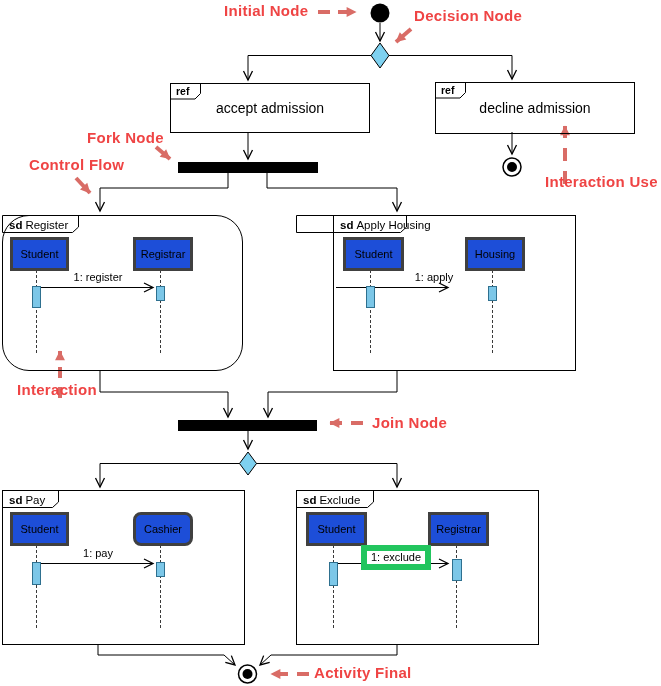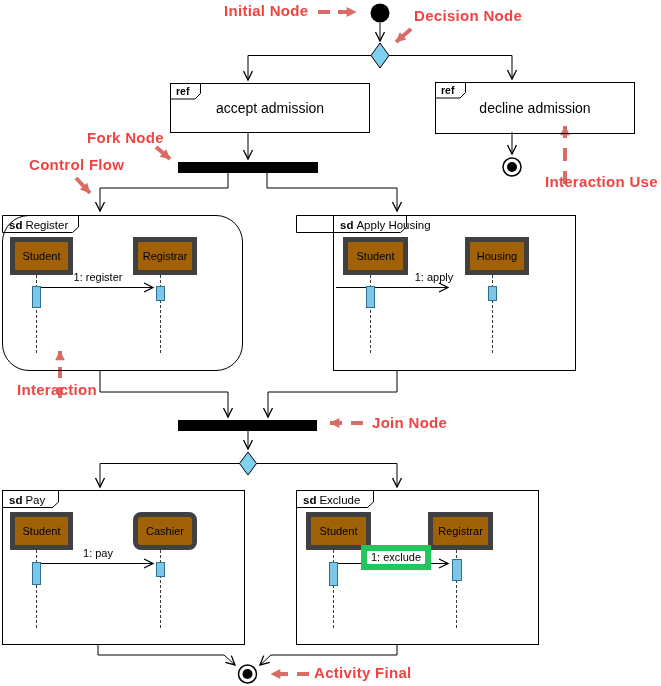--- a/index.html
+++ b/index.html
@@ -6,21 +6,21 @@
   #canvas {
     position:relative; width:661px; height:686px; background:#fff;
     font-family:"Liberation Sans", sans-serif; color:#000; overflow:hidden;
   }
   #wires { position:absolute; left:0; top:0; z-index:1; }
   .frame { position:absolute; border:1px solid #000; background:transparent; z-index:2;padding-left:44px; }
   .tab-text { position:absolute; left:6px; top:3px; font-size:11.5px; white-space:nowrap; z-index:3; }
   .tab-text .tag { font-weight:bold; margin-right:3px; }
   .ref-body { position:absolute; inset:0; display:flex; align-items:center; justify-content:center; font-size:14px; }
   .head-box {
-    position:absolute; background:#a16207; border:5px solid #404040;
+    position:absolute; background:#1d4ed8; border:3px solid #404040;
     display:flex; align-items:center; justify-content:center; font-size:11px; z-index:3;
   }
   .lifeline { position:absolute; width:0; border-left:1px dashed #3a3a3a; z-index:2; }
   .activation { position:absolute; width:7px; background:#7cc7e8; border:1px solid #2e708f; z-index:3; }
   .msg { position:absolute; font-size:11px; text-align:center; z-index:3; white-space:nowrap; }
   .msg-boxed { border:6px solid #22c55e; background:#fff; font-size:11px; line-height:13px; }
   .ann {
     position:absolute; color:#ef4444; font-weight:bold; font-size:15px;
     letter-spacing:0.3px; white-space:nowrap; z-index:4;
   }

